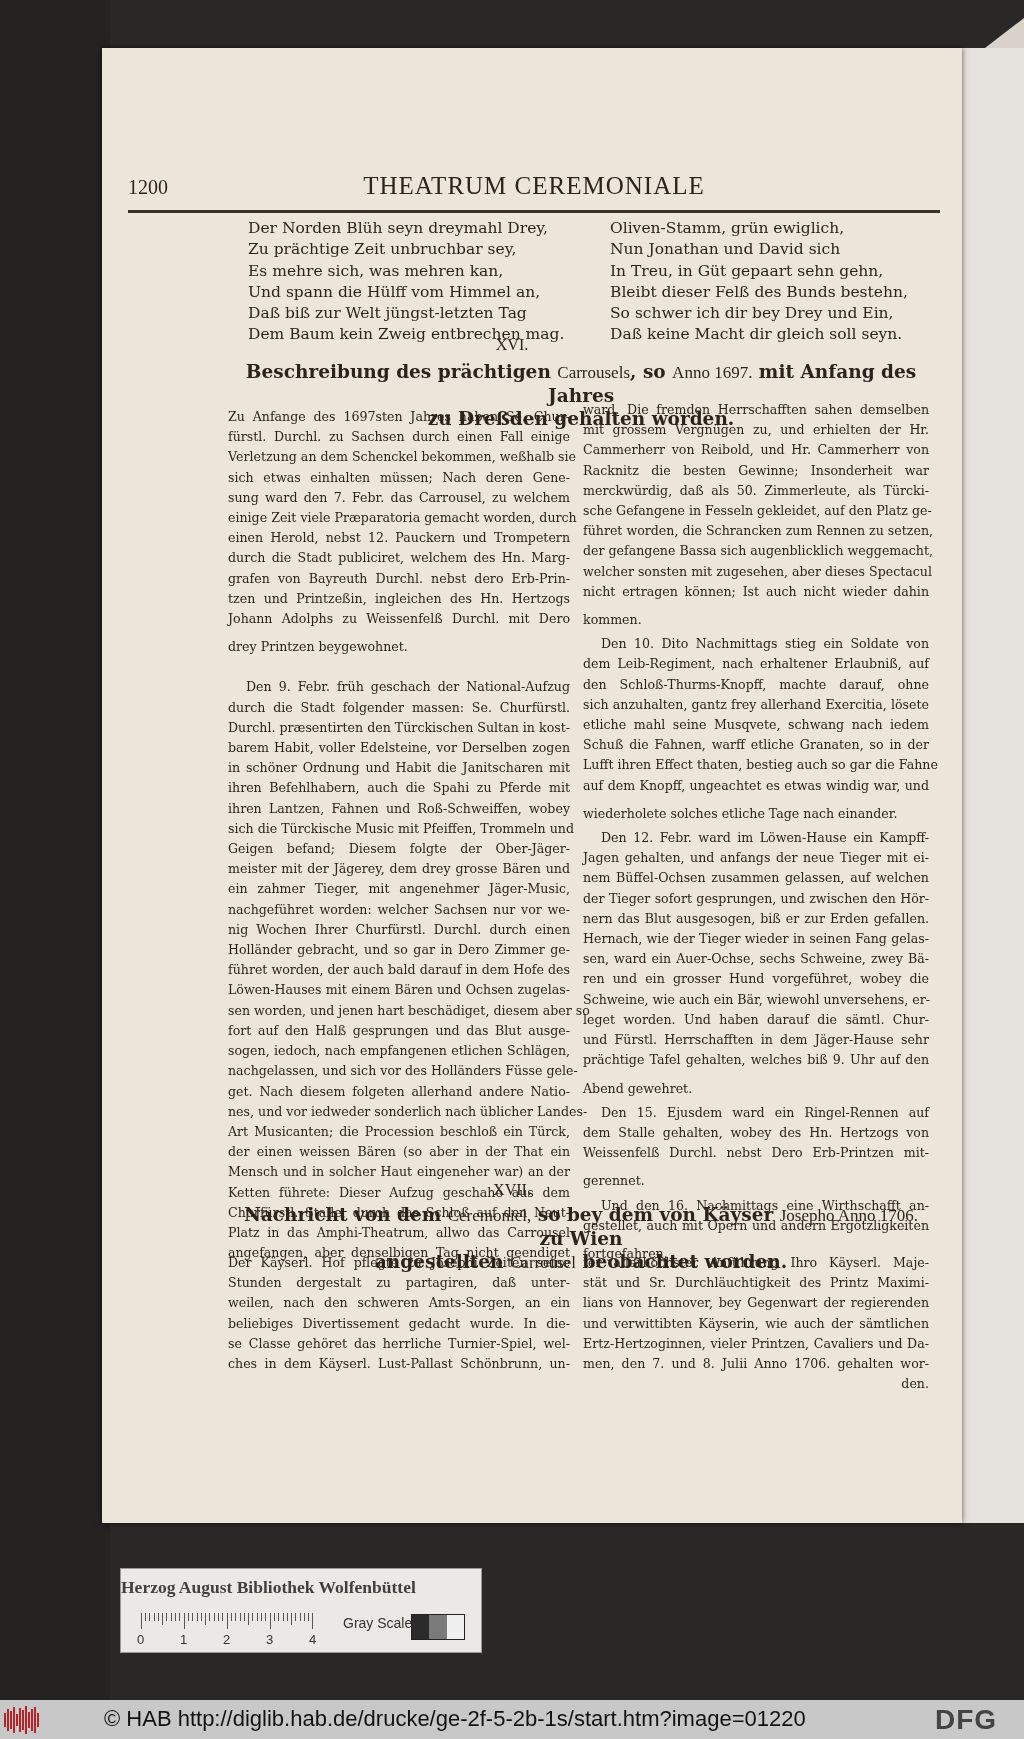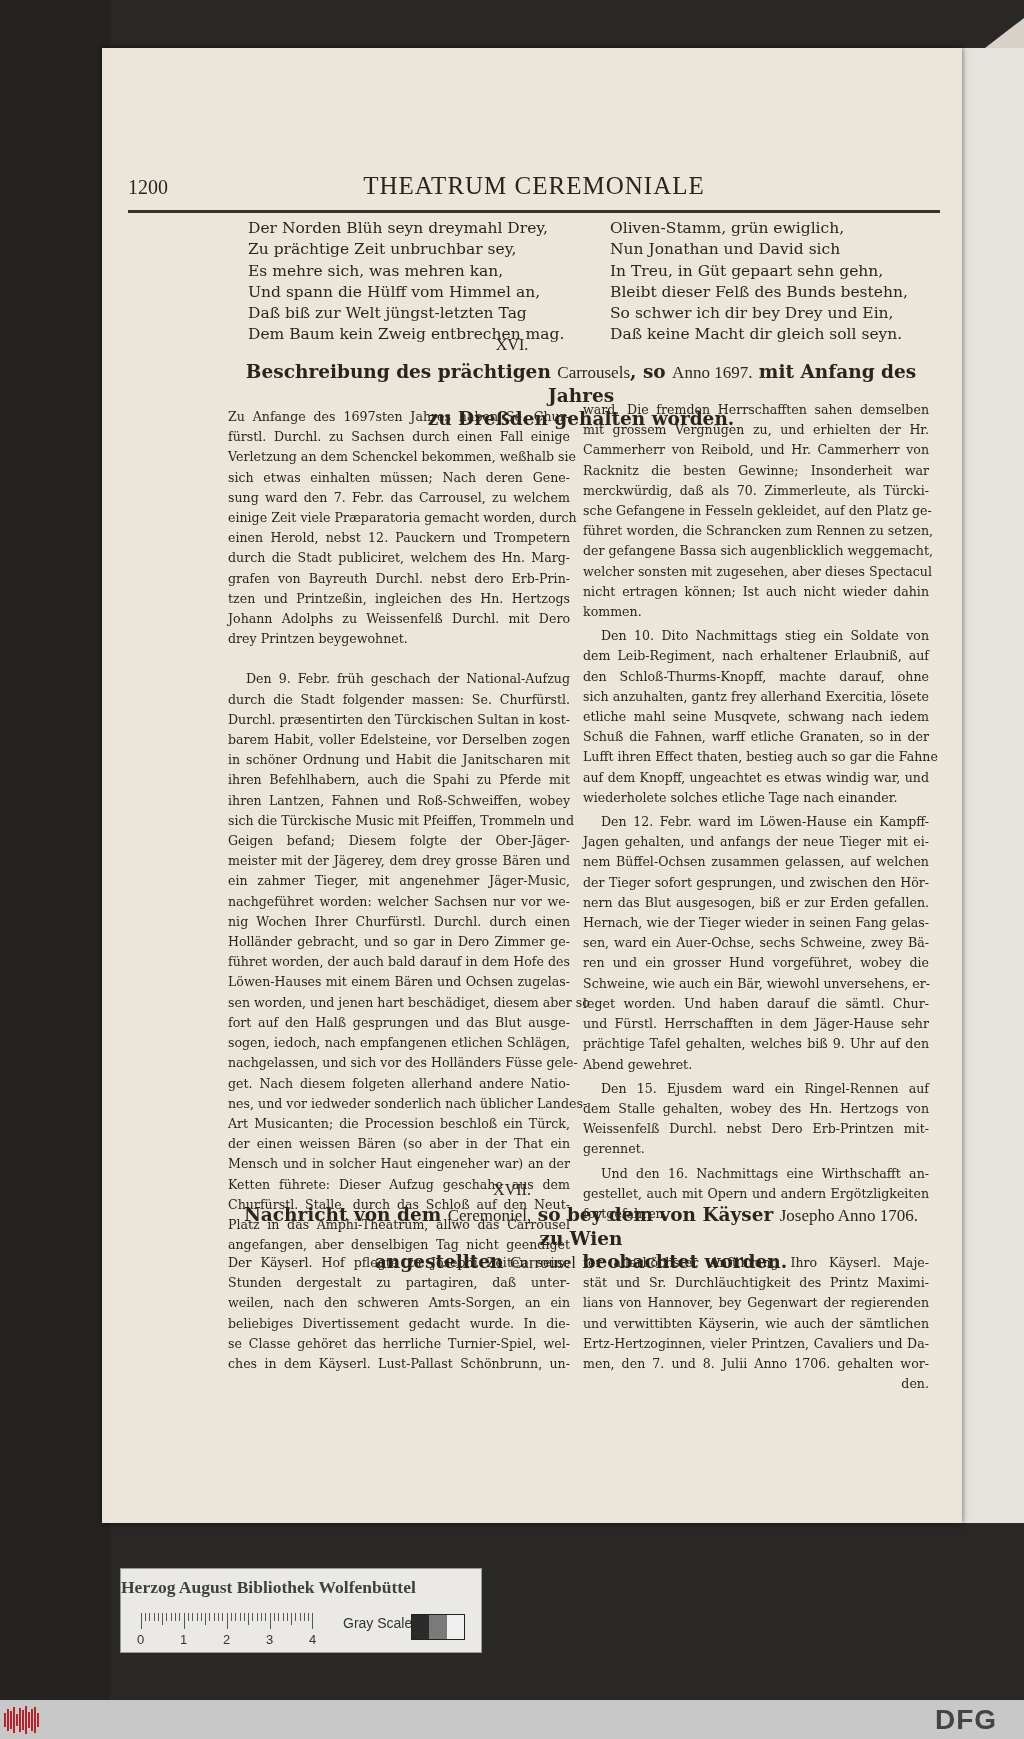--- a/index.html
+++ b/index.html
@@ -13,21 +13,21 @@
   .pagenum { position:absolute; left:0; top:0; font-size:20px; font-family:"Liberation Serif", serif; }
   .runtitle { position:absolute; left:0; right:0; top:-4px; text-align:center; font-size:25px; letter-spacing:1px; font-family:"Liberation Serif", serif; }
   .rule { position:absolute; left:128px; top:210px; width:812px; height:3px; background:#3a322a; }
   .poem { position:absolute; top:218px; font-size:15.5px; line-height:21.3px; font-family:"DejaVu Serif", serif; }
   .poem div { white-space:nowrap; }
   .sec-num { position:absolute; left:0; width:1024px; text-align:center; font-size:16px; font-family:"Liberation Serif", serif; }
   .sec-title { position:absolute; left:236px; width:690px; text-align:center; font-size:18.5px; line-height:23px; font-weight:bold; font-family:"DejaVu Serif", serif; }
   .sec-title .latin { font-weight:normal; font-family:"Liberation Serif", serif; font-size:17px; }
   .col { position:absolute; font-size:12.6px; line-height:20.2px; text-align:justify; font-family:"DejaVu Serif", serif; }
   .col .line { display:block; white-space:nowrap; text-align-last:justify; text-align:justify; }
-  .col .last { text-align-last:left; }
+  .col .last { text-align-last:left;margin-top:8px; }
   .col .indent { padding-left:18px;margin-top:20px; }
   .label-card { position:absolute; left:120px; top:1568px; width:360px; height:83px; background:#ebe9e6; border:1px solid #999; }
   .label-title { position:absolute; left:0; right:0; top:8px; text-align:left; font-family:"Liberation Serif", serif; font-weight:bold; font-size:17.5px; color:#404040; }
   .ruler { position:absolute; left:20px; top:44px; width:172px; height:18px; }
   .ruler .tick { position:absolute; top:0; width:1px; background:#555; }
   .ruler-nums { position:absolute; left:16px; top:63px; width:190px; height:14px; font-family:"Liberation Sans", sans-serif; font-size:13px; color:#333; }
   .ruler-nums span { position:absolute; top:0; }
   .gs-label { position:absolute; left:222px; top:46px; font-family:"Liberation Sans", sans-serif; font-size:14px; color:#333; }
   .gs-swatch { position:absolute; left:290px; top:45px; width:52px; height:24px; border:1px solid #222; display:flex; }
   .gs-swatch div { flex:1; }
@@ -120,21 +120,21 @@
   <span class="line">Churfürstl. Stalle, durch das Schloß auf den Neut-</span>
   <span class="line">Platz in das Amphi-Theatrum, allwo das Carrousel</span>
   <span class="line">angefangen, aber denselbigen Tag nicht geendiget</span>
 </div>
 
 <div class="col text" style="left:583px; top:400px; width:346px;">
   <span class="line">ward. Die fremden Herrschafften sahen demselben</span>
   <span class="line">mit grossem Vergnügen zu, und erhielten der Hr.</span>
   <span class="line">Cammerherr von Reibold, und Hr. Cammerherr von</span>
   <span class="line">Racknitz die besten Gewinne; Insonderheit war</span>
-  <span class="line">merckwürdig, daß als 70. Zimmerleute, als Türcki-</span>
+  <span class="line">merckwürdig, daß als 50. Zimmerleute, als Türcki-</span>
   <span class="line">sche Gefangene in Fesseln gekleidet, auf den Platz ge-</span>
   <span class="line">führet worden, die Schrancken zum Rennen zu setzen,</span>
   <span class="line">der gefangene Bassa sich augenblicklich weggemacht,</span>
   <span class="line">welcher sonsten mit zugesehen, aber dieses Spectacul</span>
   <span class="line">nicht ertragen können; Ist auch nicht wieder dahin</span>
   <span class="line last">kommen.</span>
   <span class="line indent" style="margin-top:4px">Den 10. Dito Nachmittags stieg ein Soldate von</span>
   <span class="line">dem Leib-Regiment, nach erhaltener Erlaubniß, auf</span>
   <span class="line">den Schloß-Thurms-Knopff, machte darauf, ohne</span>
   <span class="line">sich anzuhalten, gantz frey allerhand Exercitia, lösete</span>
@@ -263,14 +263,15 @@
       <span style="height:26px"></span>
       <span style="height:12px"></span>
       <span style="height:24px"></span>
       <span style="height:20px"></span>
       <span style="height:28px"></span>
       <span style="height:16px"></span>
       <span style="height:22px"></span>
       <span style="height:26px"></span>
       <span style="height:14px"></span>
   </div>
+  <div class="footer-text">© HAB http://diglib.hab.de/drucke/ge-2f-5-2b-1s/start.htm?image=01220</div>
   <div class="footer-dfg">DFG</div>
 </div>
 
 </body></html>

